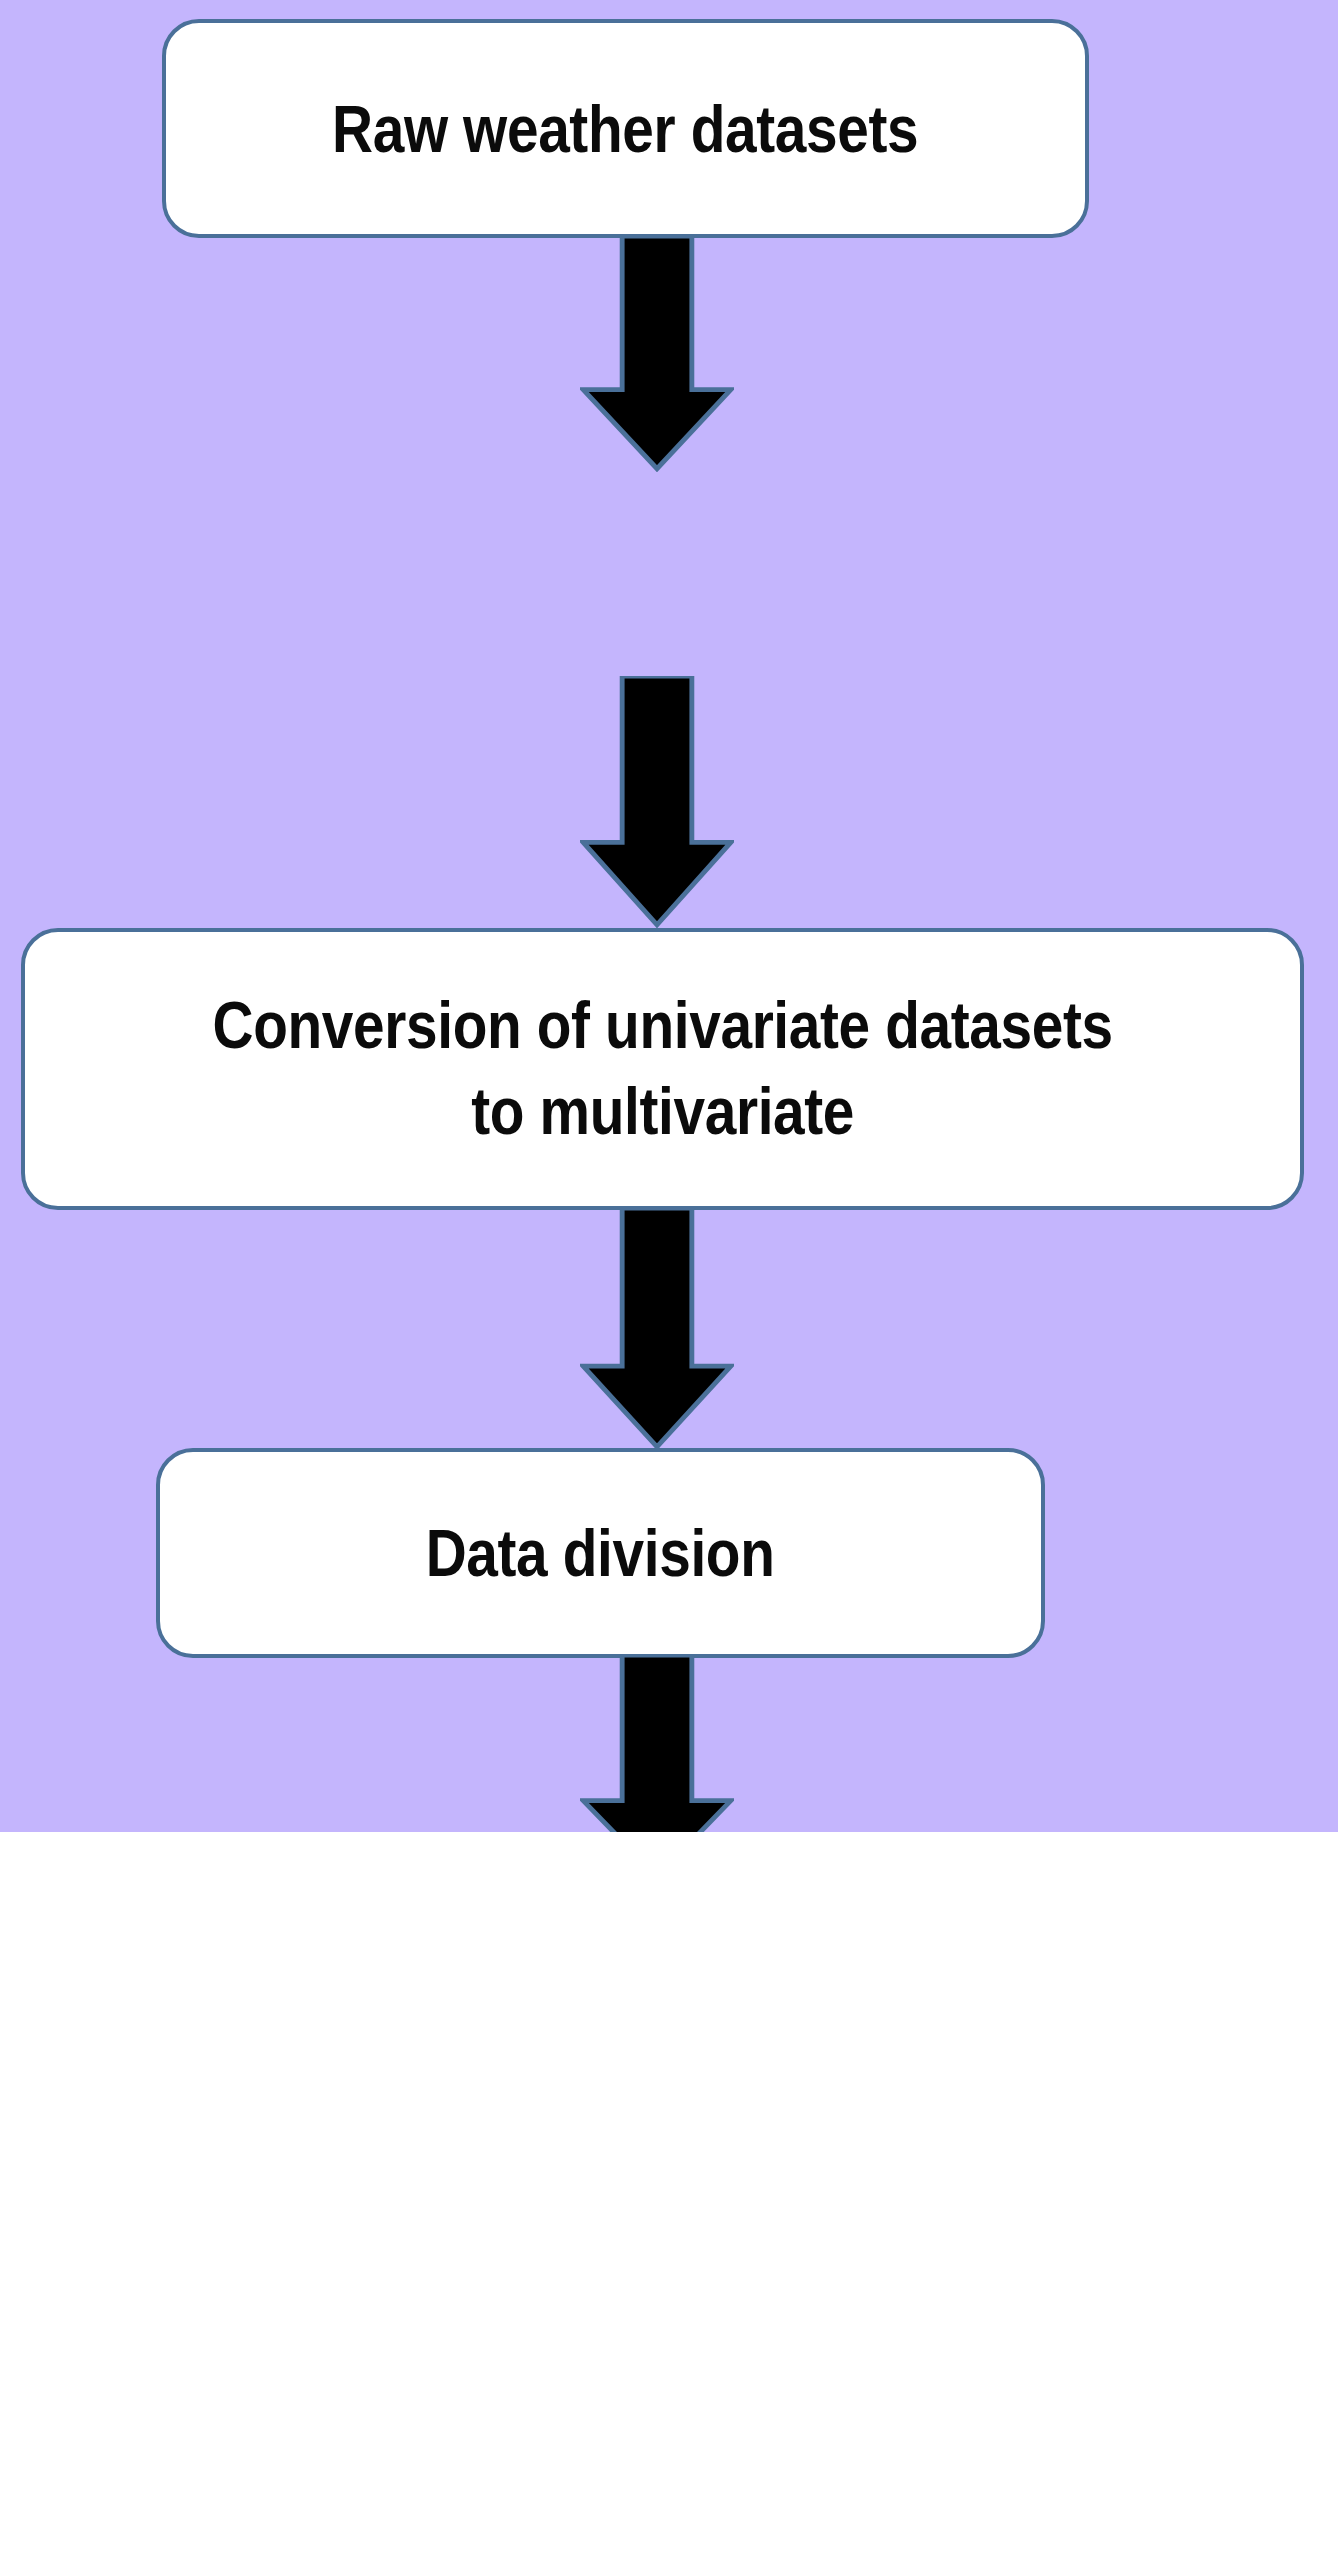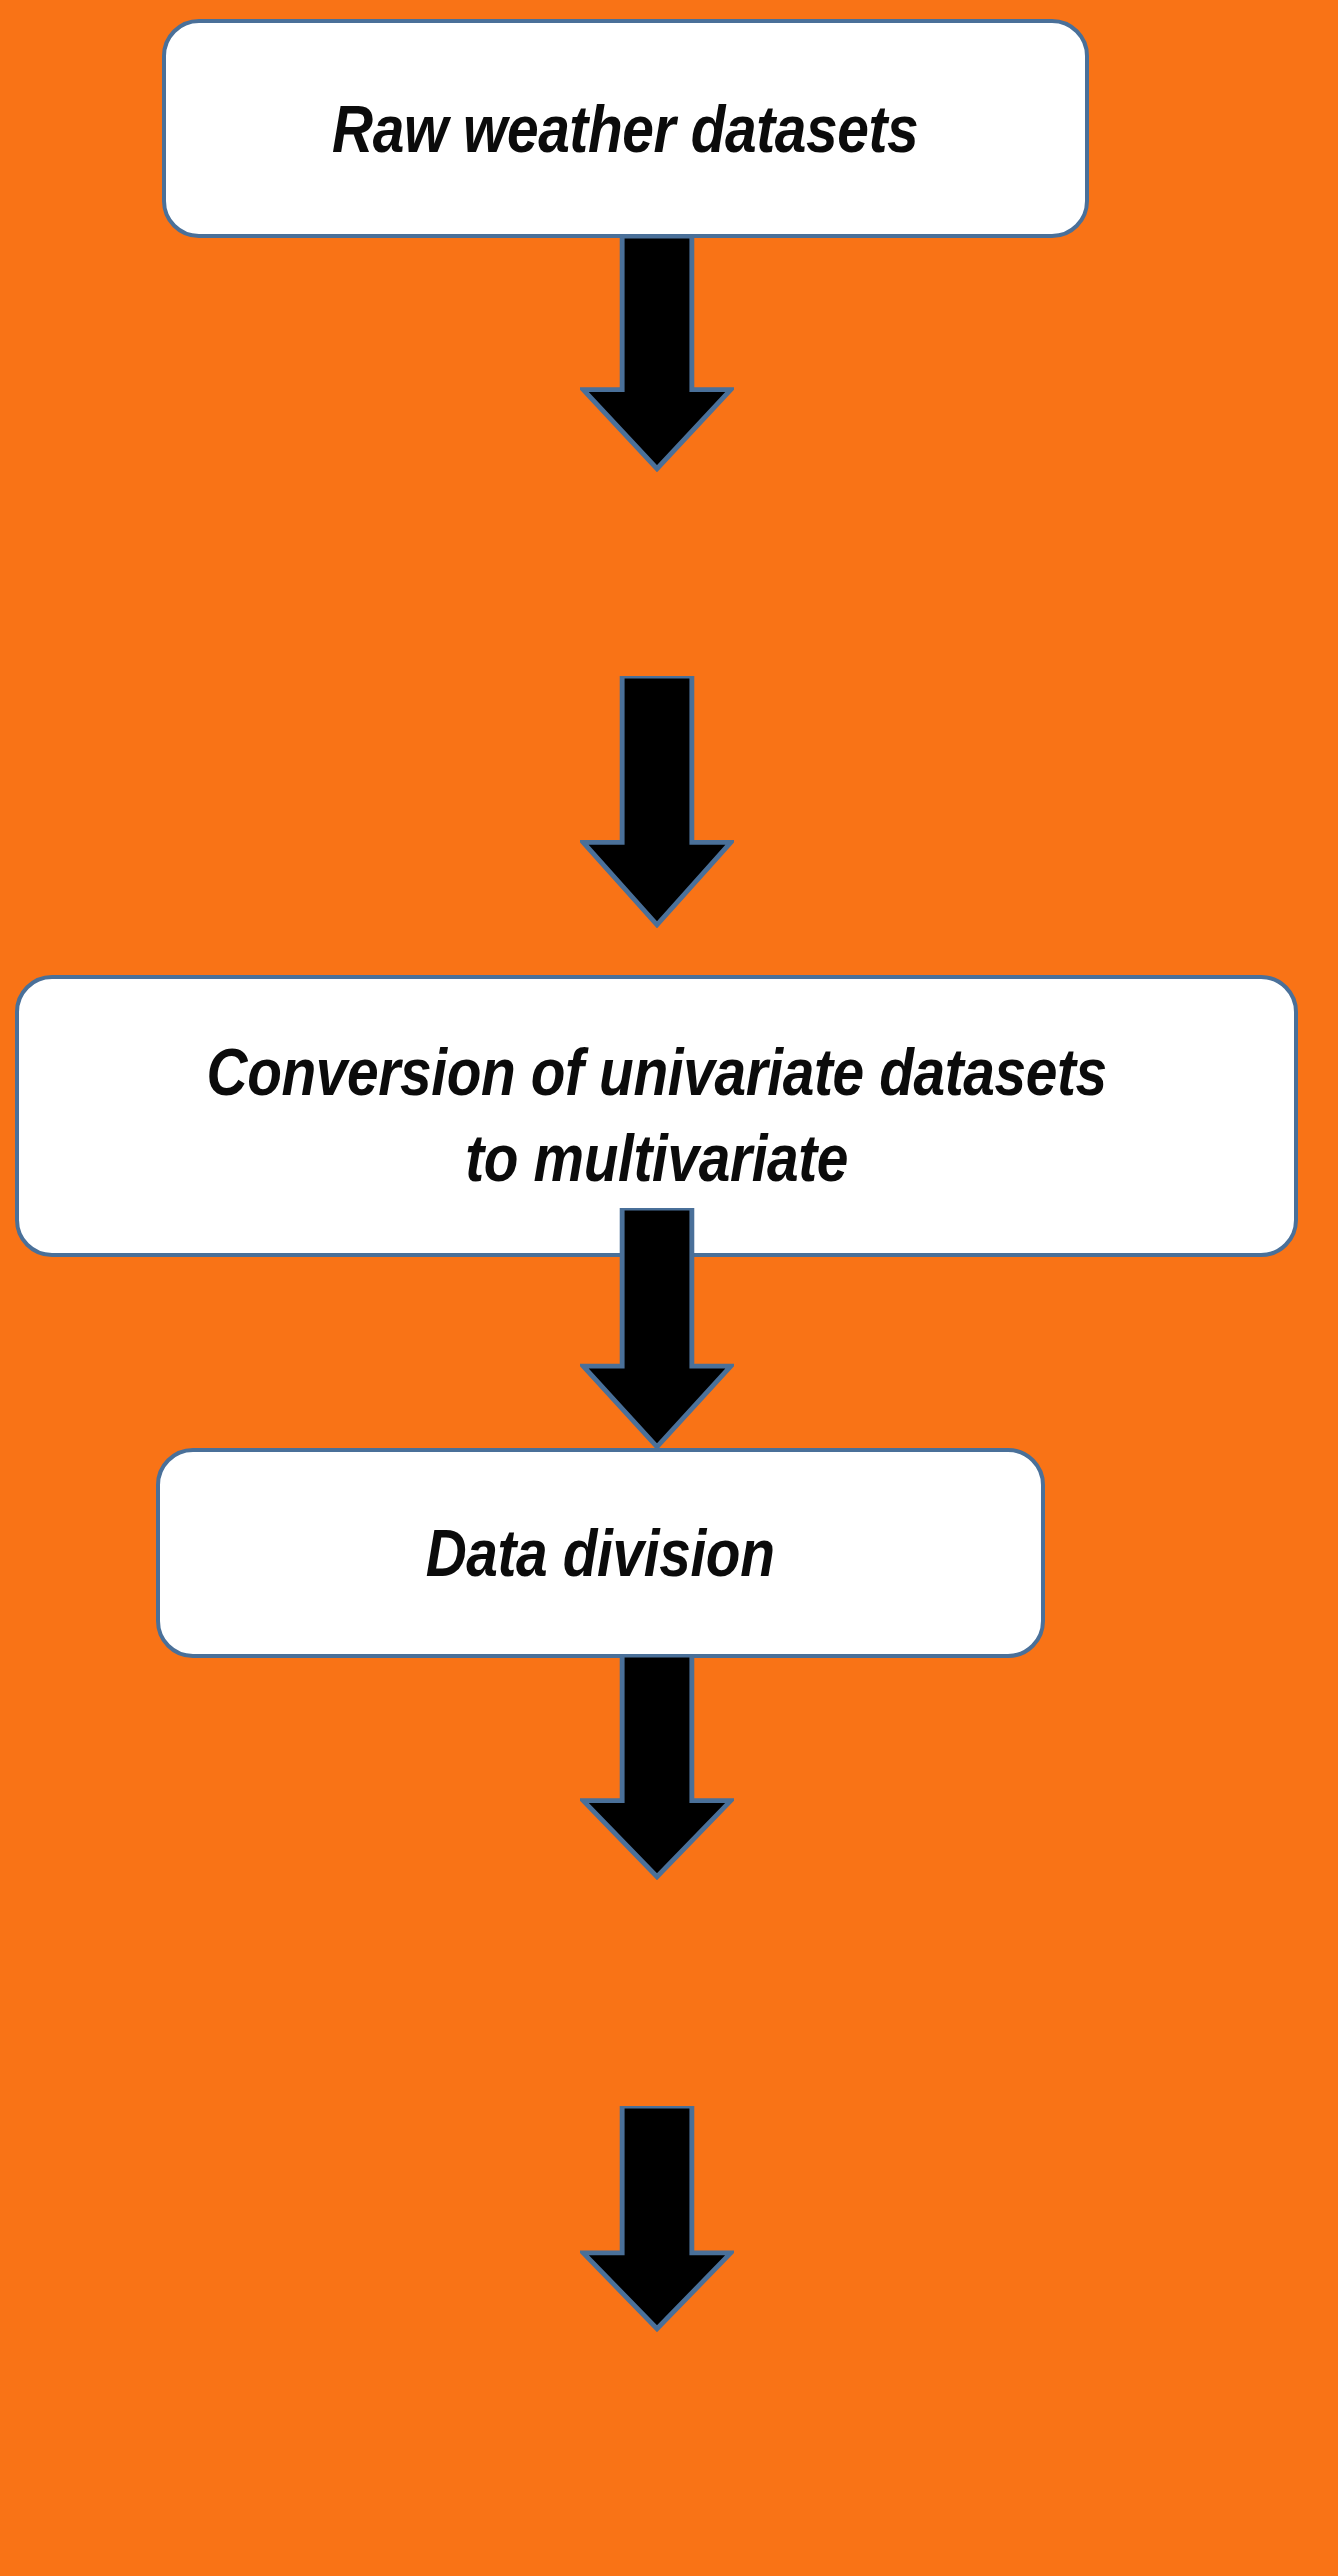--- a/index.html
+++ b/index.html
@@ -7,24 +7,23 @@
     margin: 0;
     padding: 0;
     background: #ffffff;
   }
   body {
     font-family: "Liberation Sans", "DejaVu Sans", sans-serif;
   }
   #canvas {
     position: relative;
     width: 1339px;
-    height: 2576px;
-    background: #f97316;
+    height: 1832px;
+    background: #c4b5fd;
     overflow: hidden;
-    font-style: italic;
   }
   .node {
     position: absolute;
     box-sizing: border-box;
     background: #ffffff;
     border: 4px solid #4a7099;
     border-radius: 37px;
     display: flex;
     align-items: center;
     justify-content: center;
@@ -71,21 +70,21 @@
     </svg>
   </div>
 
 
   <div class="arrow" style="left:580px; top:676px; width:154px; height:252px;">
     <svg viewBox="0 0 190 312" preserveAspectRatio="none">
       <polygon points="52,0 138,0 138,206 186,206 95,308 4,206 52,206" fill="#000000" stroke="#4a7099" stroke-width="6"></polygon>
     </svg>
   </div>
 
-  <div class="node" style="left:15px; top:928px; width:1283px; height:282px;margin-top:47px;">
+  <div class="node" style="left:21px; top:928px; width:1283px; height:282px;">
     <span class="node-label two-line">Conversion  of univariate datasets
 to multivariate</span>
   </div>
 
   <div class="arrow" style="left:580px; top:1208px; width:154px; height:242px;">
     <svg viewBox="0 0 190 300" preserveAspectRatio="none">
       <polygon points="52,0 138,0 138,196 186,196 95,296 4,196 52,196" fill="#000000" stroke="#4a7099" stroke-width="6"></polygon>
     </svg>
   </div>
 

